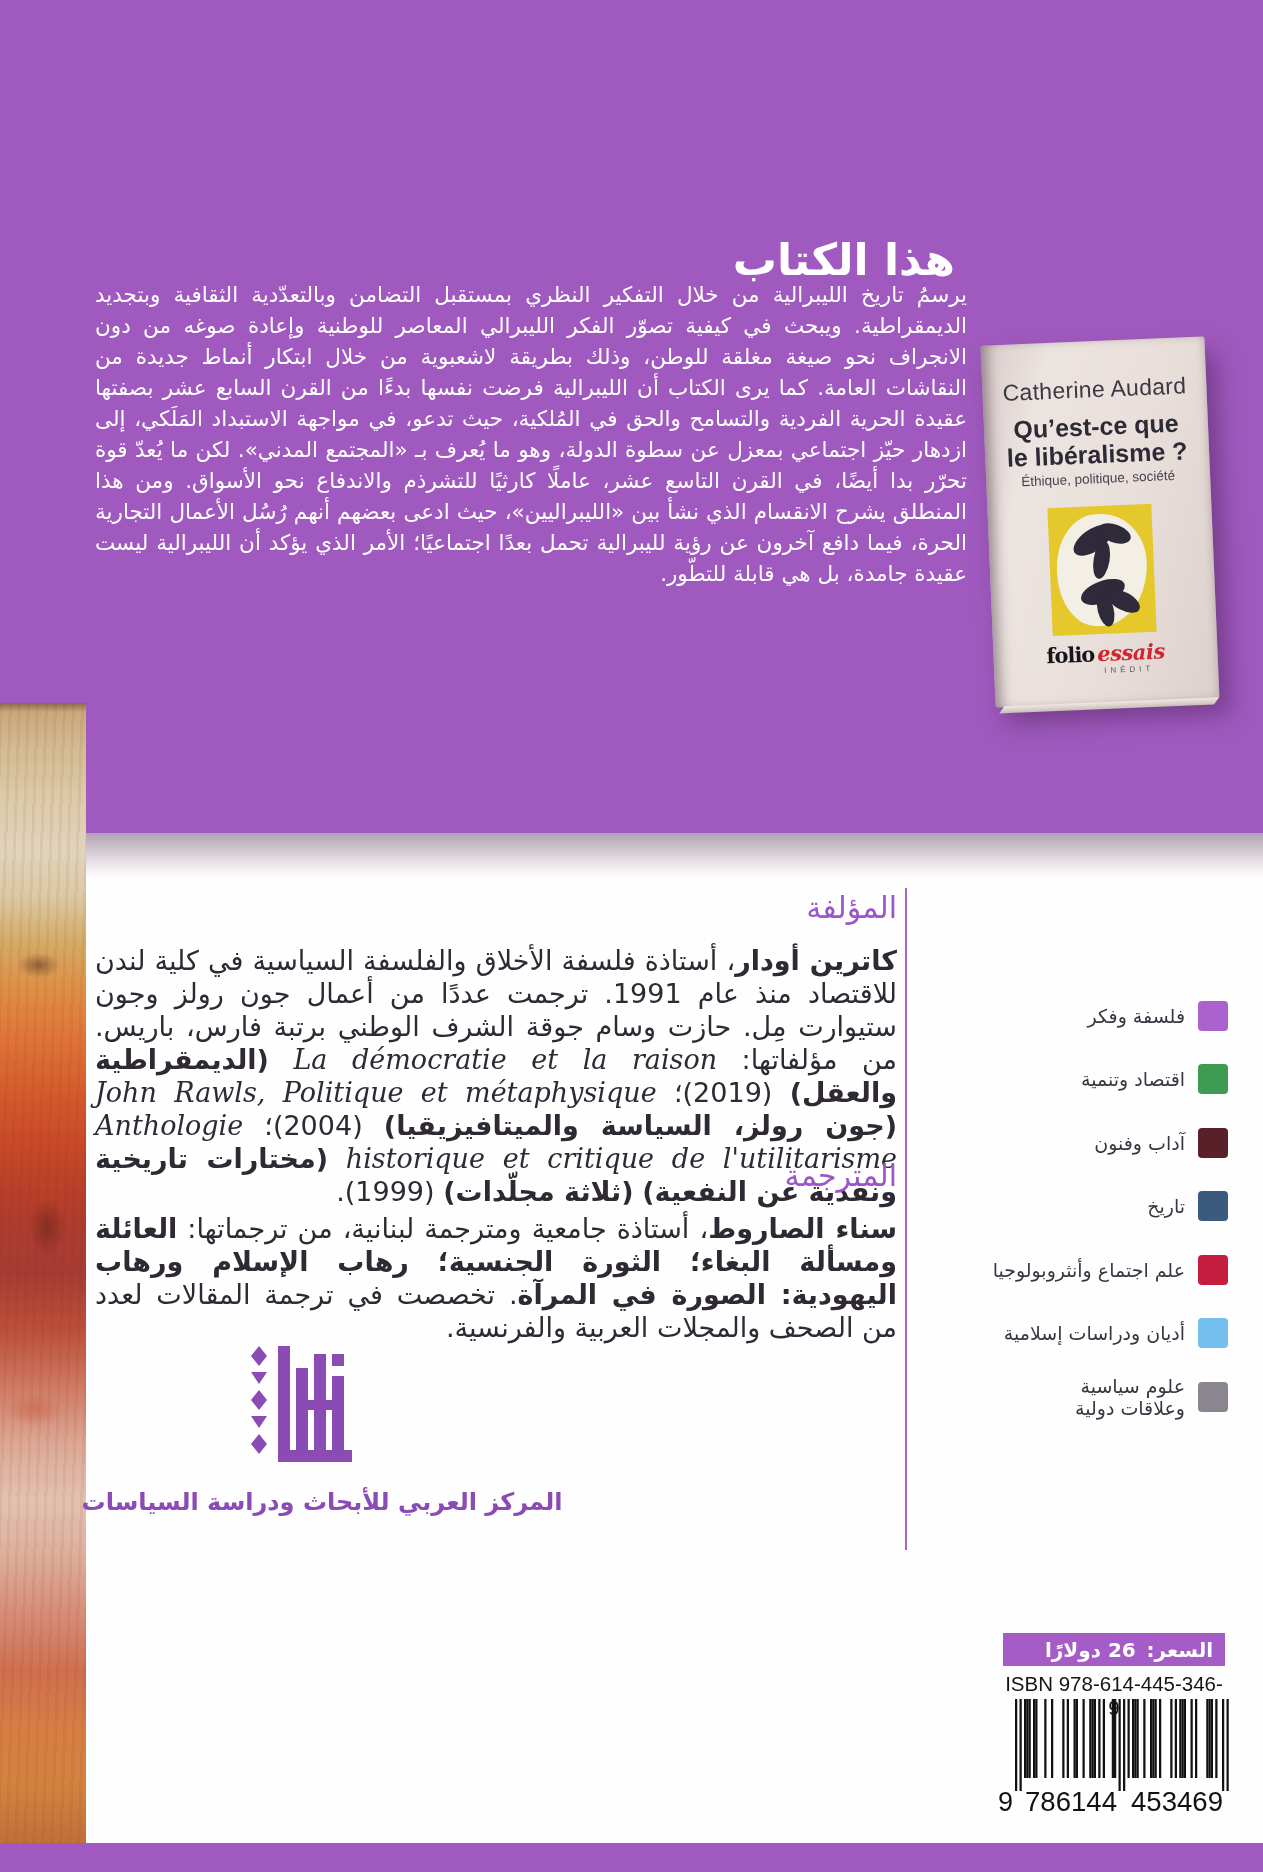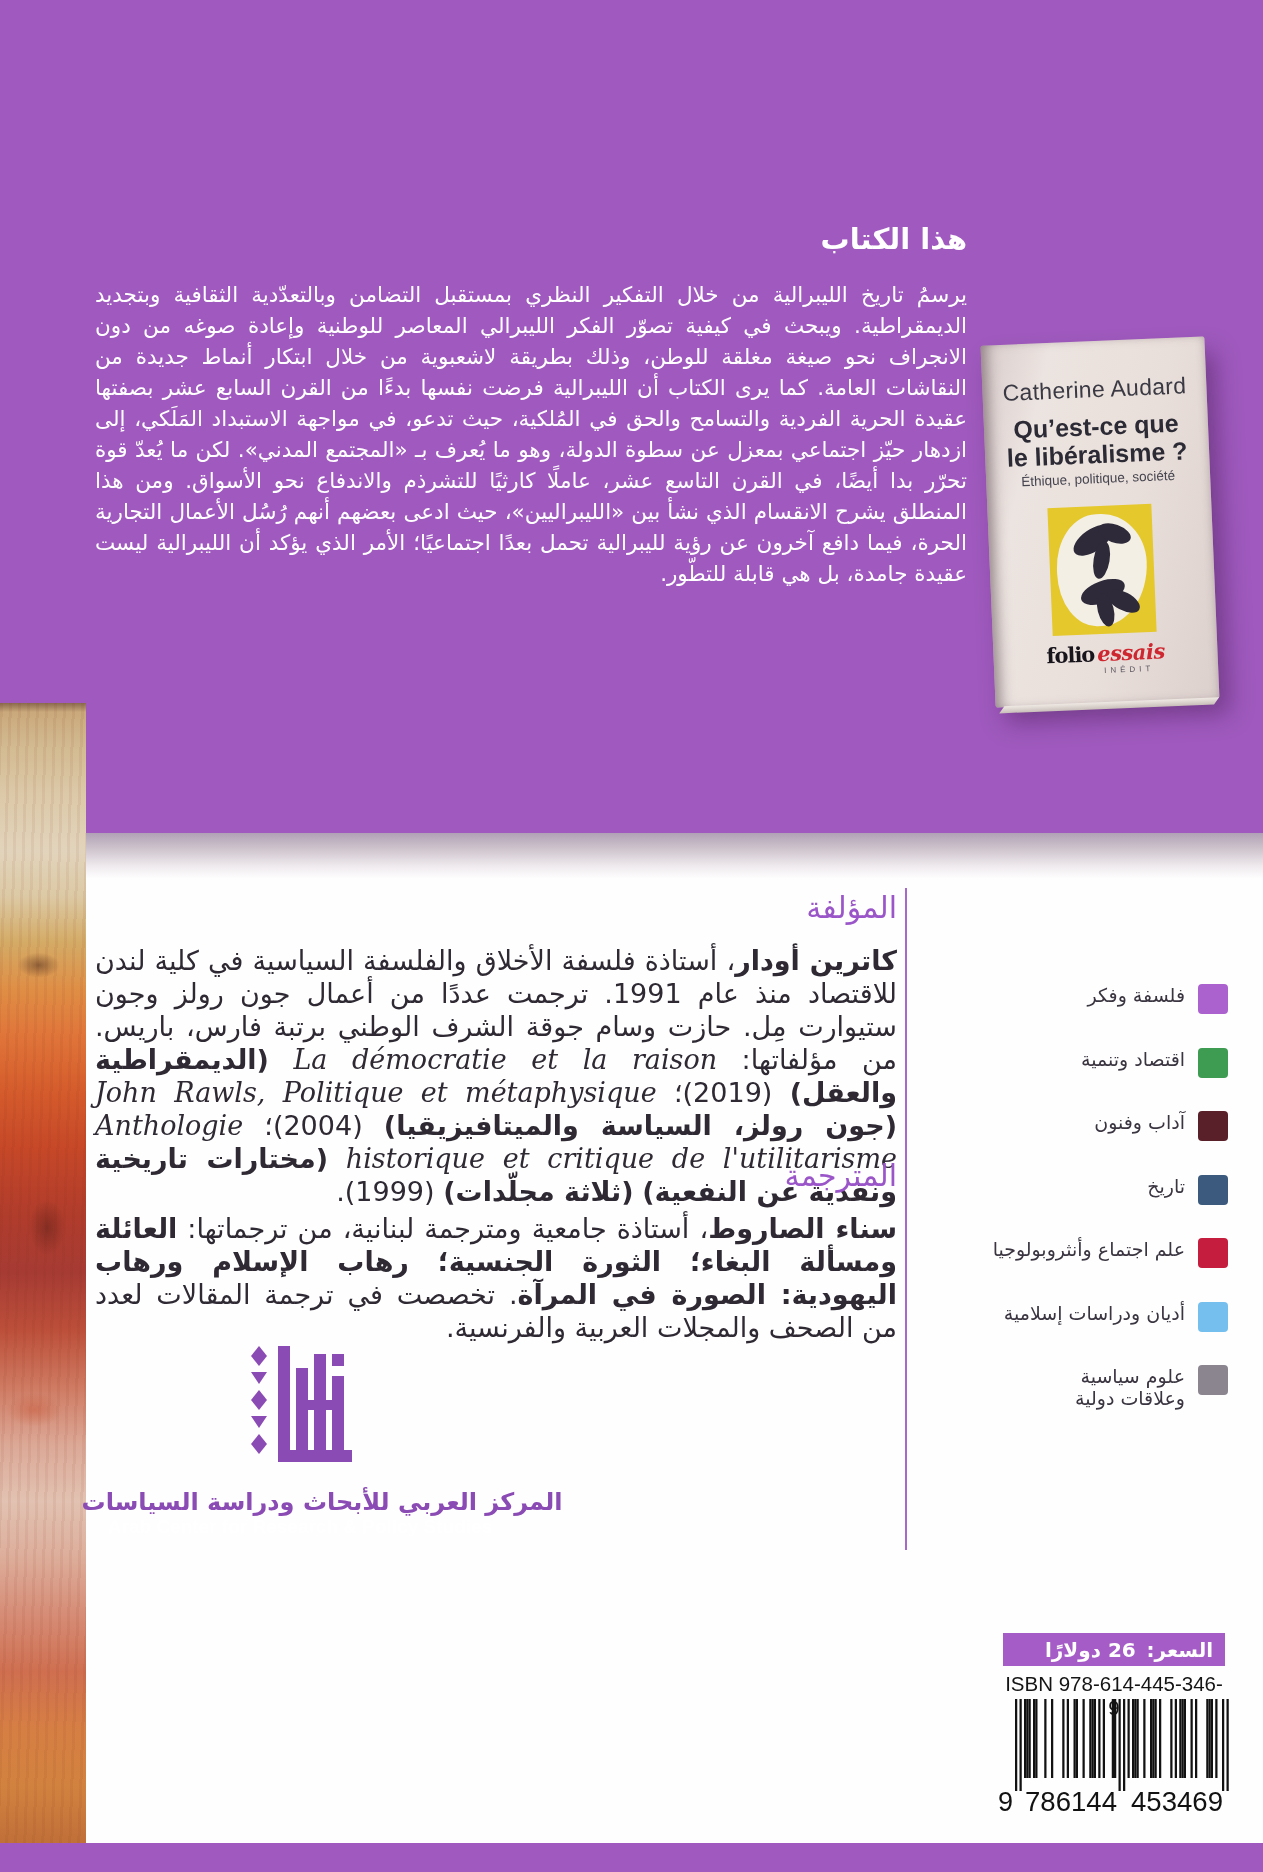--- a/index.html
+++ b/index.html
@@ -3,22 +3,22 @@
 <meta charset="utf-8">
 <style>
   html,body{margin:0;padding:0;background:#6e6e6e;}
   .page{
     position:relative;width:1263px;height:1872px;overflow:hidden;
     background:#a05abf;
     font-family:"DejaVu Sans",sans-serif;
   }
   
   .about-heading{
-    position:absolute;top:222px;right:296px;margin:0;
-    font-size:29px;font-weight:bold;color:#ffffff;direction:rtl;
+    position:absolute;top:222px;right:296px;margin:12px;
+    font-size:44px;font-weight:bold;color:#ffffff;direction:rtl;
   }
   .about-para{
     position:absolute;top:279px;right:296px;width:872px;margin:0;
     direction:rtl;text-align:justify;color:#ffffff;
     font-size:21.5px;line-height:31px;
   }
   
   .cover{
     position:absolute;left:988px;top:341px;width:224px;height:362px;
     transform:rotate(-2.4deg);border-radius:2px;
@@ -72,21 +72,21 @@
   .sec-heading.translator{top:1158px;}
   .bio{position:absolute;right:366px;width:802px;margin:0;direction:rtl;text-align:justify;
     color:#2e2933;font-size:27px;line-height:33px;}
   .bio.author{top:944px;}
   .bio.translator{top:1212px;}
   .bio .b{font-weight:bold;}
   .bio .lat{font-family:"DejaVu Serif",serif;font-style:italic;unicode-bidi:embed;}
   .divider{position:absolute;left:905px;top:888px;width:2px;height:662px;background:#a768ca;}
   
   .cats{position:absolute;right:35px;top:984px;direction:rtl;}
-  .cat-row{display:flex;align-items:flex-start;gap:13px;height:63.5px;}
+  .cat-row{display:flex;align-items:center;gap:13px;height:63.5px;}
   .swatch{width:30px;height:30px;border-radius:4px;flex:0 0 30px;}
   .cat-label{font-size:19px;color:#3a3540;text-align:right;max-width:195px;line-height:22px;}
   .cat-row.two .cat-label{max-width:112px;}
   
   .logo-mark{position:absolute;left:248px;top:1344px;}
   .pub-ar{position:absolute;left:0;top:1488px;width:600px;text-align:center;direction:rtl;
     font-size:24px;font-weight:bold;color:#8b4bb4;padding-left:22px;}
   .pub-en{position:absolute;left:0;top:1516px;width:600px;text-align:center;
     font-family:"Liberation Sans",sans-serif;font-size:19px;font-weight:bold;color:#ffffff;}
   

